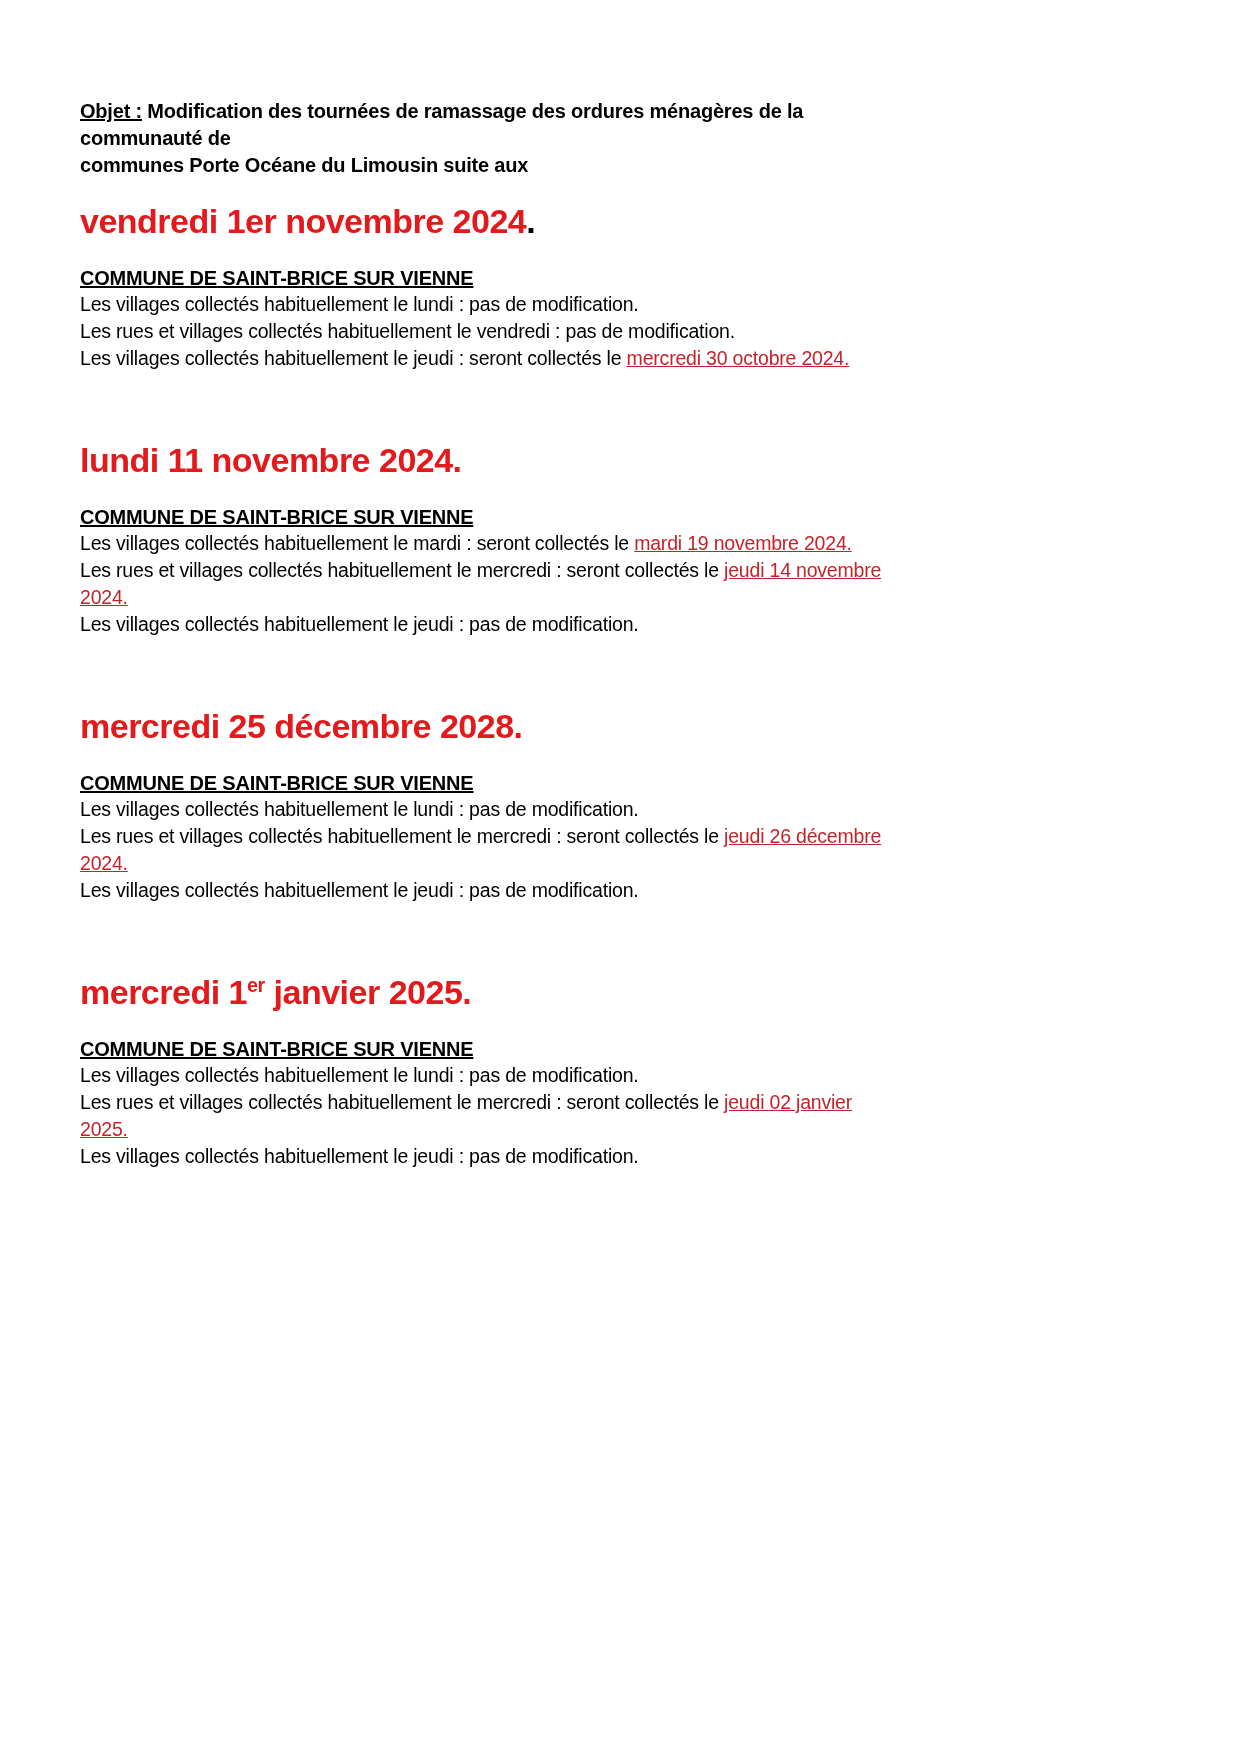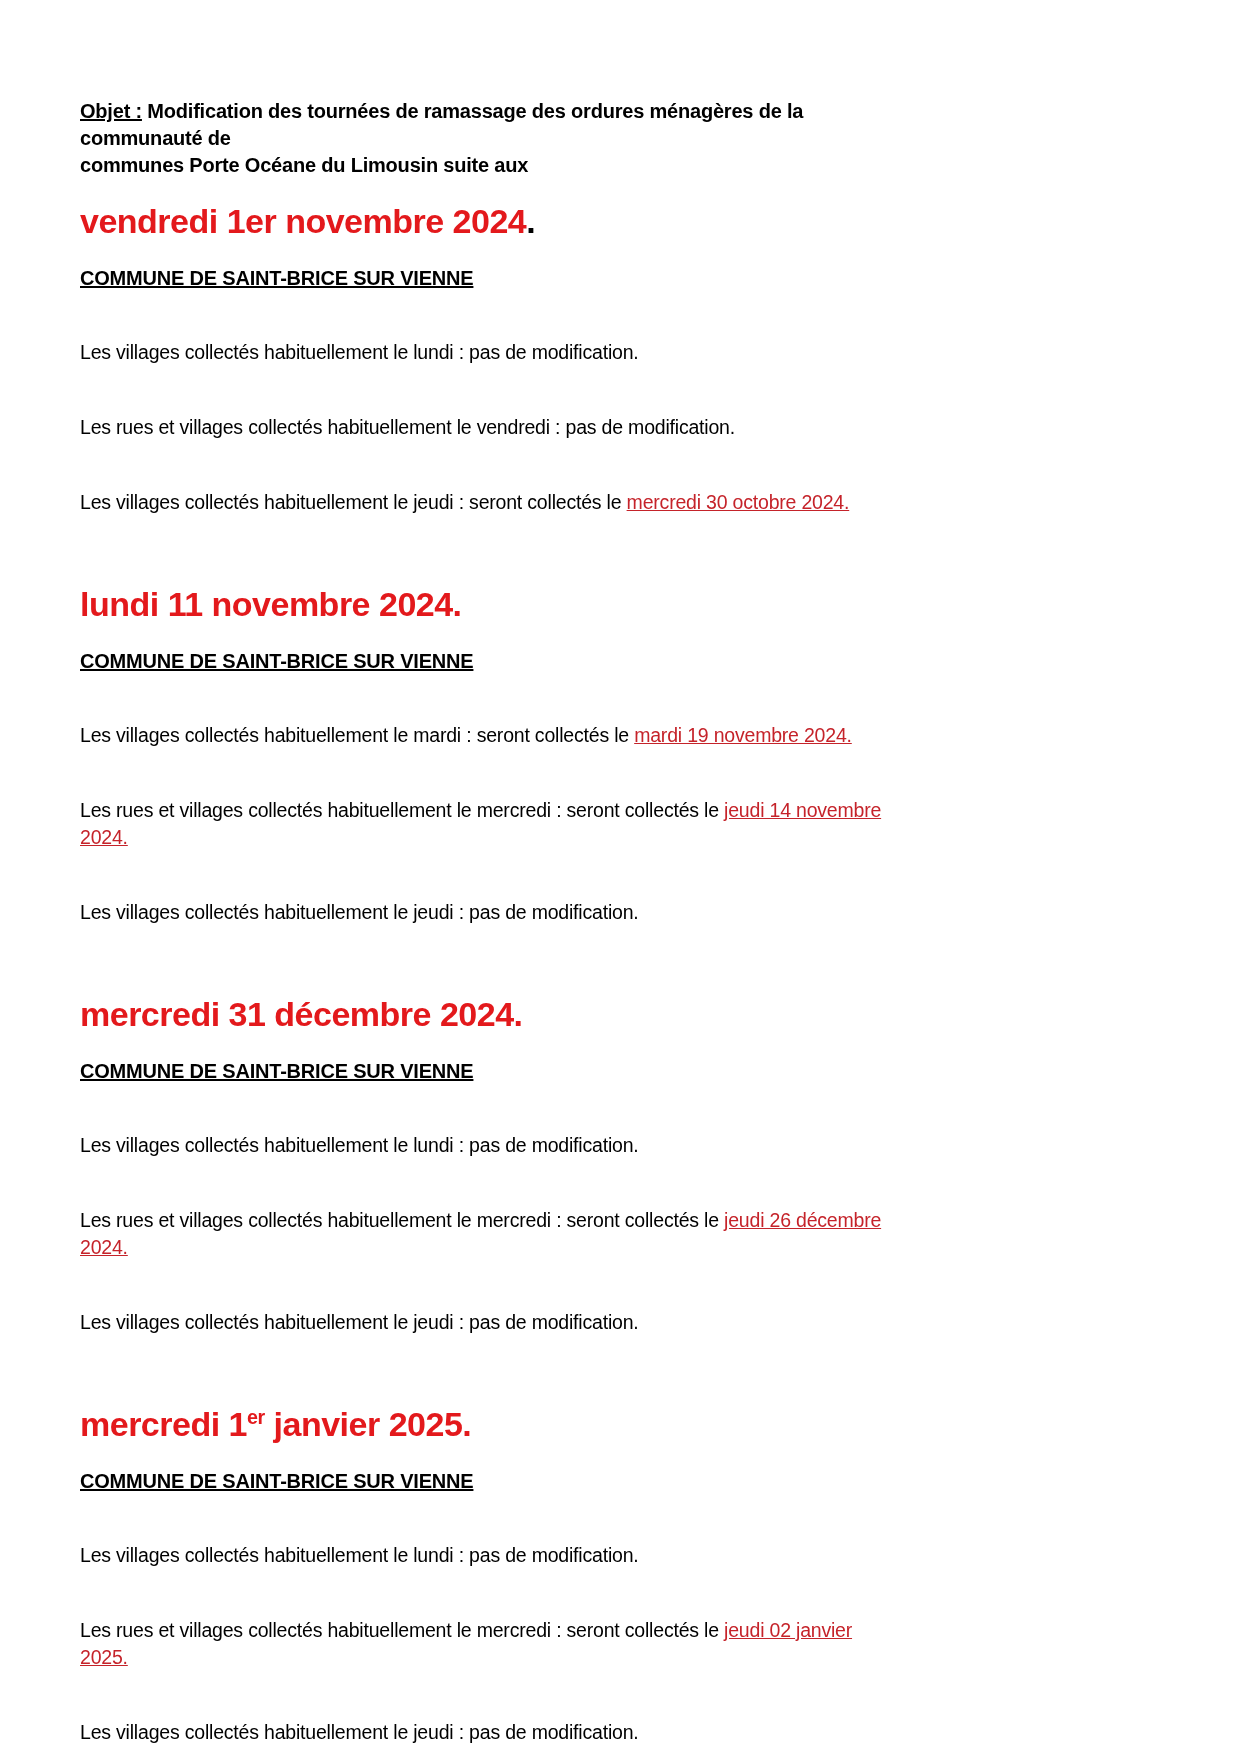--- a/index.html
+++ b/index.html
@@ -62,21 +62,20 @@
     text-decoration: underline;
     letter-spacing: -0.2px;
   }
   .body-lines {
     margin: 0;
   }
   .body-line {
     font-size: 19.5px;
     line-height: 27px;
     letter-spacing: -0.2px;
-    margin-top: 48px;
   }
   .red-part {
     color: var(--inline-red);
     text-decoration: underline;
   }
 </style>
 </head>
 <body style="--heading-red: #e3191c; --inline-red: #c5232a;">
 
 <div class="page">
@@ -97,21 +96,21 @@
     <h1 class="section-heading"><span>lundi 11 novembre 2024.</span><sup></sup><span></span><span class="heading-dot-black"></span></h1>
     <div class="commune">COMMUNE DE SAINT-BRICE SUR VIENNE</div>
     <div class="body-lines">
       <div class="body-line"><span>Les villages collectés habituellement le mardi : seront collectés le </span><span class="red-part">mardi 19 novembre 2024.</span></div>
       <div class="body-line"><span>Les rues et villages collectés habituellement le mercredi : seront collectés le </span><span class="red-part">jeudi 14 novembre 2024.</span></div>
       <div class="body-line"><span>Les villages collectés habituellement le jeudi : pas de modification.</span><span class="red-part"></span></div>
     </div>
   </div>
 
   <div class="section">
-    <h1 class="section-heading"><span>mercredi 31 décembre 2024.</span><sup></sup><span></span><span class="heading-dot-black"></span></h1>
+    <h1 class="section-heading"><span>mercredi 25 décembre 2028.</span><sup></sup><span></span><span class="heading-dot-black"></span></h1>
     <div class="commune">COMMUNE DE SAINT-BRICE SUR VIENNE</div>
     <div class="body-lines">
       <div class="body-line"><span>Les villages collectés habituellement le lundi : pas de modification.</span><span class="red-part"></span></div>
       <div class="body-line"><span>Les rues et villages collectés habituellement le mercredi : seront collectés le </span><span class="red-part">jeudi 26 décembre 2024.</span></div>
       <div class="body-line"><span>Les villages collectés habituellement le jeudi : pas de modification.</span><span class="red-part"></span></div>
     </div>
   </div>
 
   <div class="section">
     <h1 class="section-heading"><span>mercredi 1</span><sup>er</sup><span> janvier 2025.</span><span class="heading-dot-black"></span></h1>

